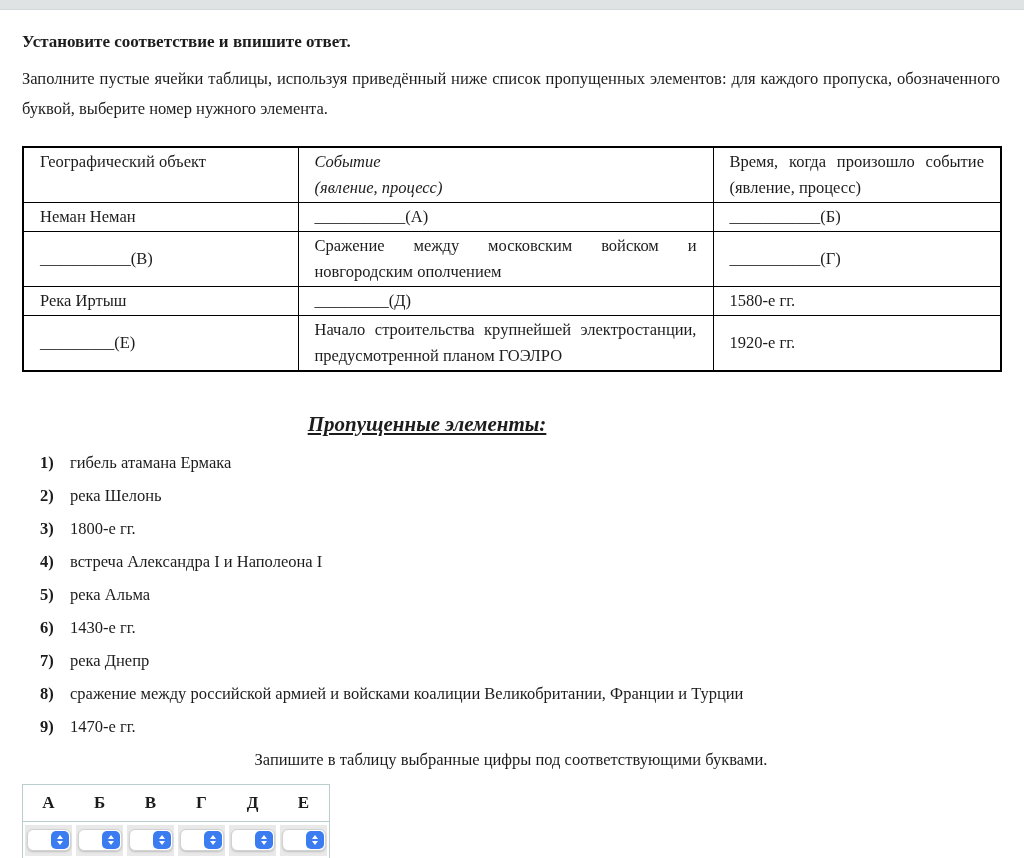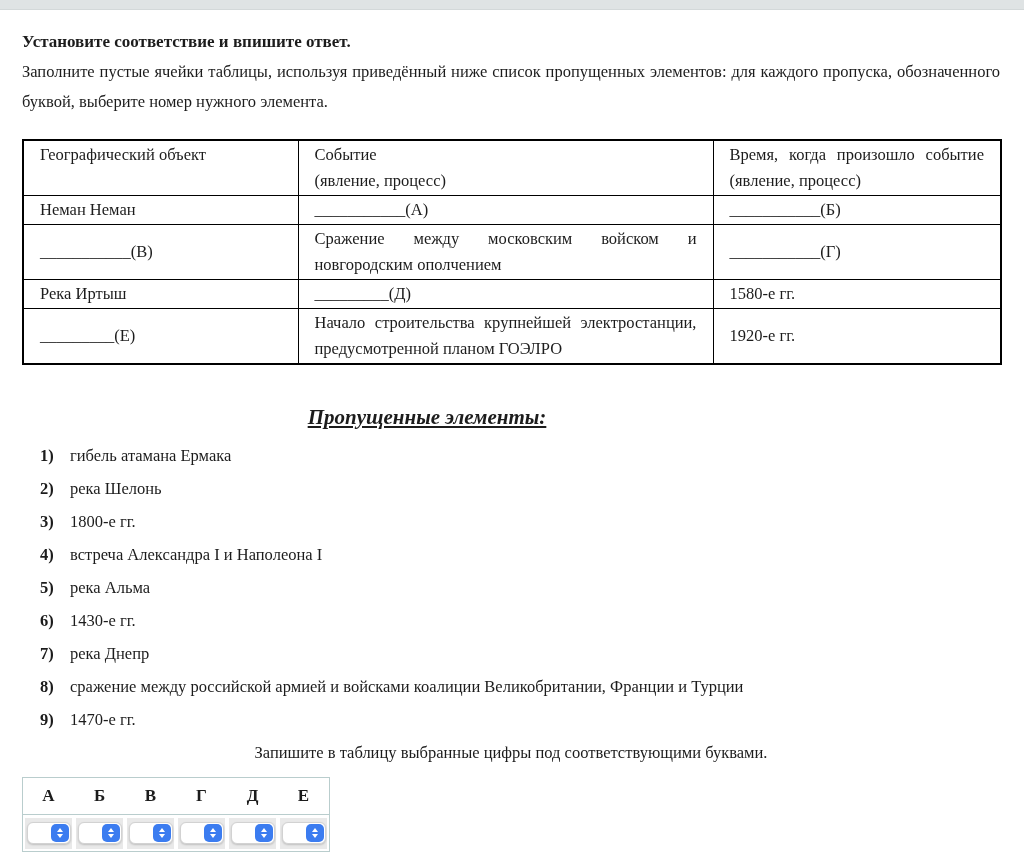--- a/index.html
+++ b/index.html
@@ -17,21 +17,21 @@
     border-bottom: 1px solid #d3d8d9;
   }
   .content { padding: 0 24px 0 22px; }
 
   .page-title {
     margin: 22px 0 0 0;
     font-size: 17px;
     font-weight: bold;
   }
   .instruction {
-    margin-top: 5px;
+    margin-top: 12px;
     font-size: 16.5px;
     line-height: 30px;
     text-align: justify;
   }
 
   
   table.match {
     margin-top: 22px;
     border-collapse: collapse;
     width: 978px;
@@ -45,21 +45,21 @@
     border: 1px solid #000;
     padding: 1px 16px;
     font-size: 16.5px;
     line-height: 26px;
     vertical-align: middle;
     overflow: hidden;
   }
   table.match tr.hdr td { vertical-align: top; height: 53px; }
   table.match tr.single td { height: 26px; }
   table.match tr.double td { height: 53px; }
-  .pre-line { white-space: pre-line; }
+  .pre-line { white-space: pre-line; font-style: italic; }
   .just { text-align: justify; }
 
   
   .prop-heading {
     width: 810px;
     margin-top: 40px;
     text-align: center;
     font-size: 21px;
     font-weight: bold;
     text-decoration: underline;

